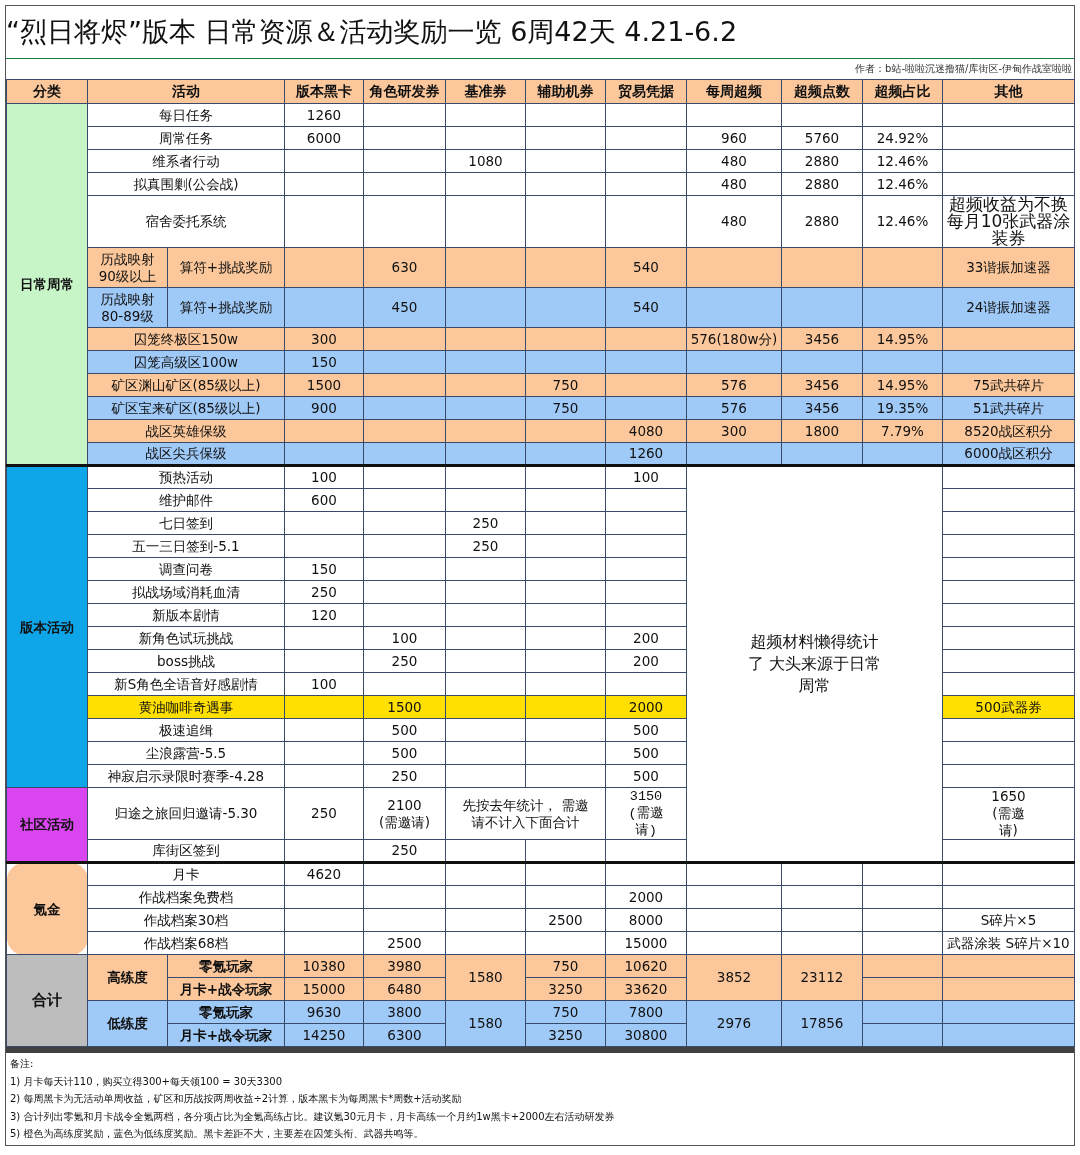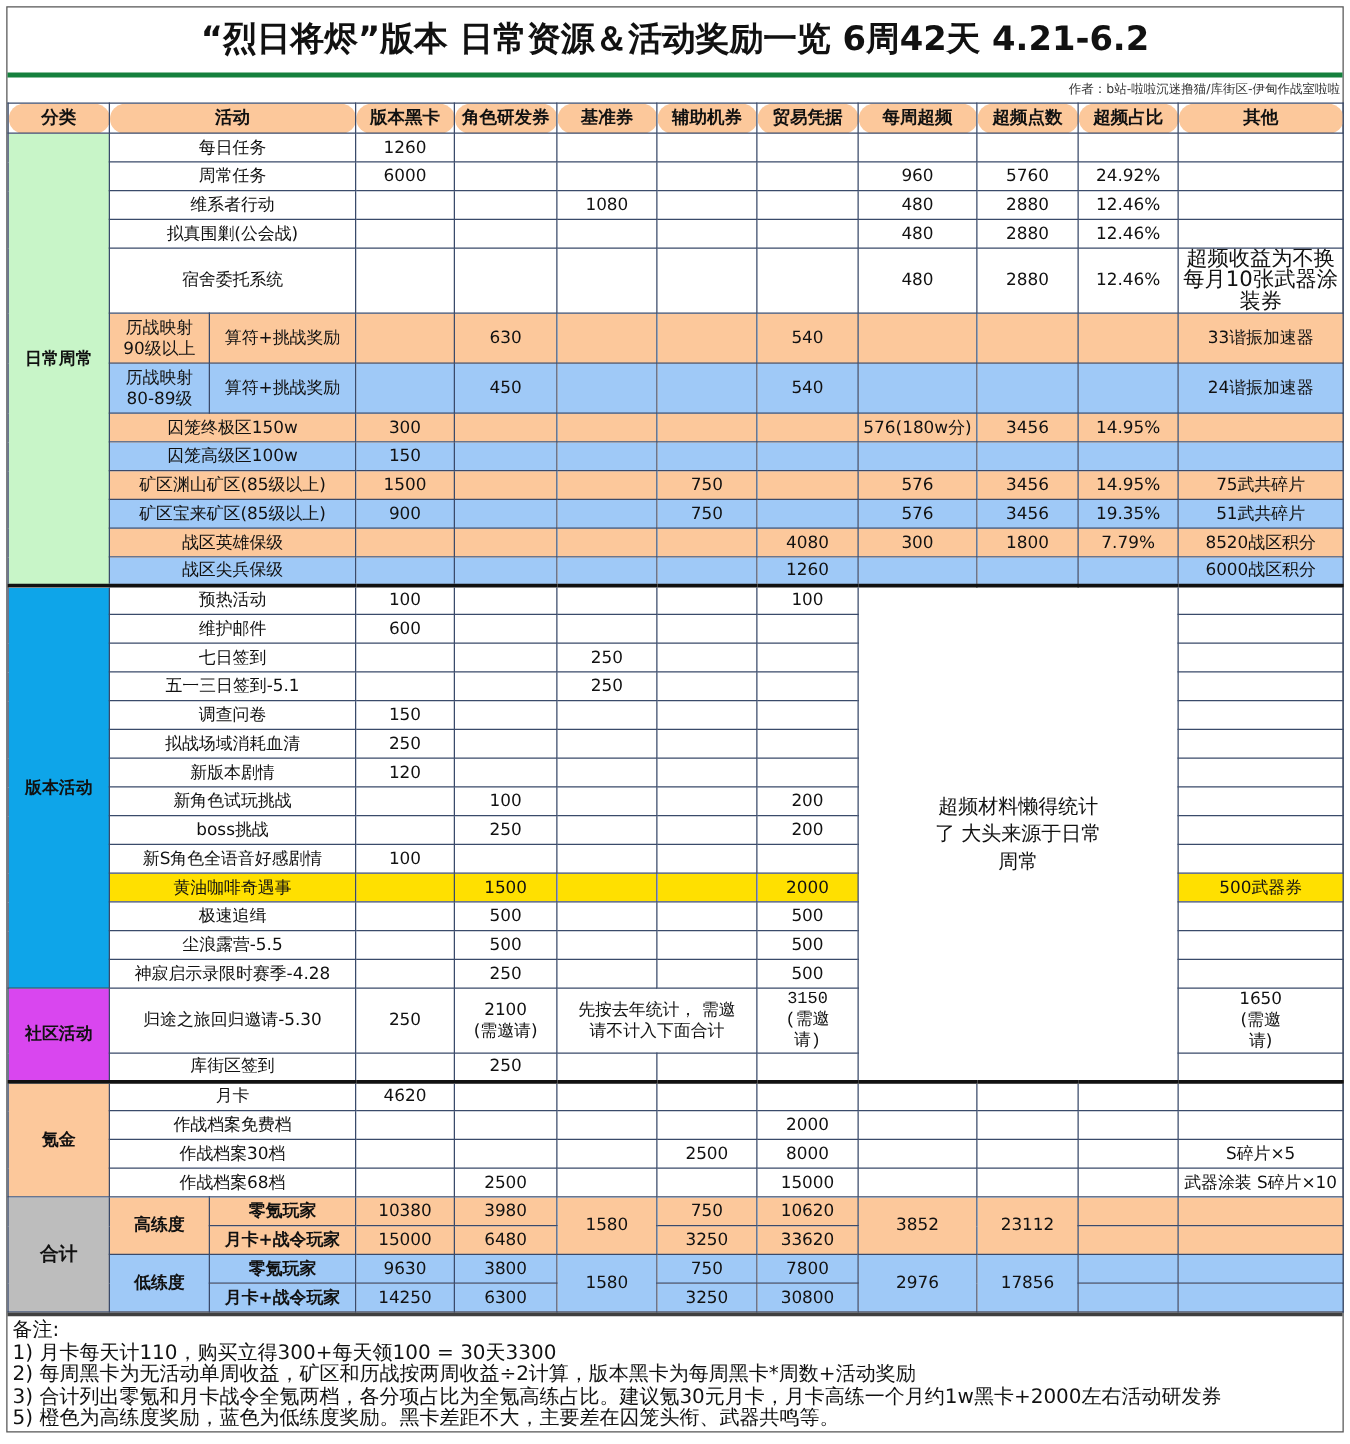--- a/index.html
+++ b/index.html
@@ -1,37 +1,37 @@
 <!DOCTYPE html>
 <html><head>
 <meta charset="utf-8">
 <style>
   html, body { margin: 0; padding: 0; background: #ffffff; }
   body { width: 1080px; height: 1155px; overflow: hidden; font-family: "DejaVu Sans", "Liberation Sans", sans-serif; color: #111; }
   .sheet { position: absolute; left: 5px; top: 5px; width: 1068px; border: 1px solid #555; background: #fff; }
-  .title { height: 52px; line-height: 52px; text-align: center; font-size: 27px; font-weight: bold; border-bottom: 4px solid #15803d; letter-spacing: 0px; }
+  .title { height: 52px; line-height: 52px; text-align: left; font-size: 27px; font-weight: normal; border-bottom: 1px solid #15803d; letter-spacing: 0px; }
   .author { height: 20px; line-height: 20px; text-align: right; font-size: 10px; color: #333; padding-right: 2px; }
   table { border-collapse: collapse; table-layout: fixed; width: 1068px; }
   td { border: 1px solid #3a4a6a; text-align: center; vertical-align: middle; font-size: 13.5px; padding: 0; line-height: 17px; overflow: hidden; white-space: nowrap; }
   td.wrap { white-space: normal; }
   tr { height: 23px; }
-  .hdr td { background: #fcc89b; font-weight: bold; font-size: 14px; height: 23px; border-radius: 12px; }
+  .hdr td { background: #fcc89b; font-weight: bold; font-size: 14px; height: 23px; }
   .cat-daily { background: #c8f5c8; font-weight: bold; }
   .cat-event { background: #0ea5e9; font-weight: bold; }
   .cat-community { background: #d946ef; font-weight: bold; }
-  .cat-pay { background: #fcc89b; font-weight: bold; }
+  .cat-pay { background: #fcc89b; font-weight: bold; border-radius: 17px; }
   .cat-total { background: #bdbdbd; font-weight: bold; font-size: 15px; }
   .o { background: #fcc89b; }
   .b { background: #9fc9f7; }
   .y { background: #ffe000; }
   .w { background: #ffffff; }
   .bold { font-weight: bold; }
   .sep-top td { border-top: 3px solid #111; }
   .note-cell { font-size: 14px; white-space: normal; line-height: 22px; }
-  .notes { border-top: 3px solid #404040; padding: 2px 4px; font-size: 16px; line-height: 17.5px; }
+  .notes { border-top: 6px solid #404040; padding: 2px 4px; font-size: 10px; line-height: 17.5px; }
   .notes div { white-space: nowrap; }
   .tall { height: 40px; }
 </style>
 </head>
 <body>
 
 <div class="sheet">
   <div class="title">“烈日将烬”版本 日常资源＆活动奖励一览 6周42天 4.21-6.2</div>
   <div class="author">作者：b站-啦啦沉迷撸猫/库街区-伊甸作战室啦啦</div>
 

